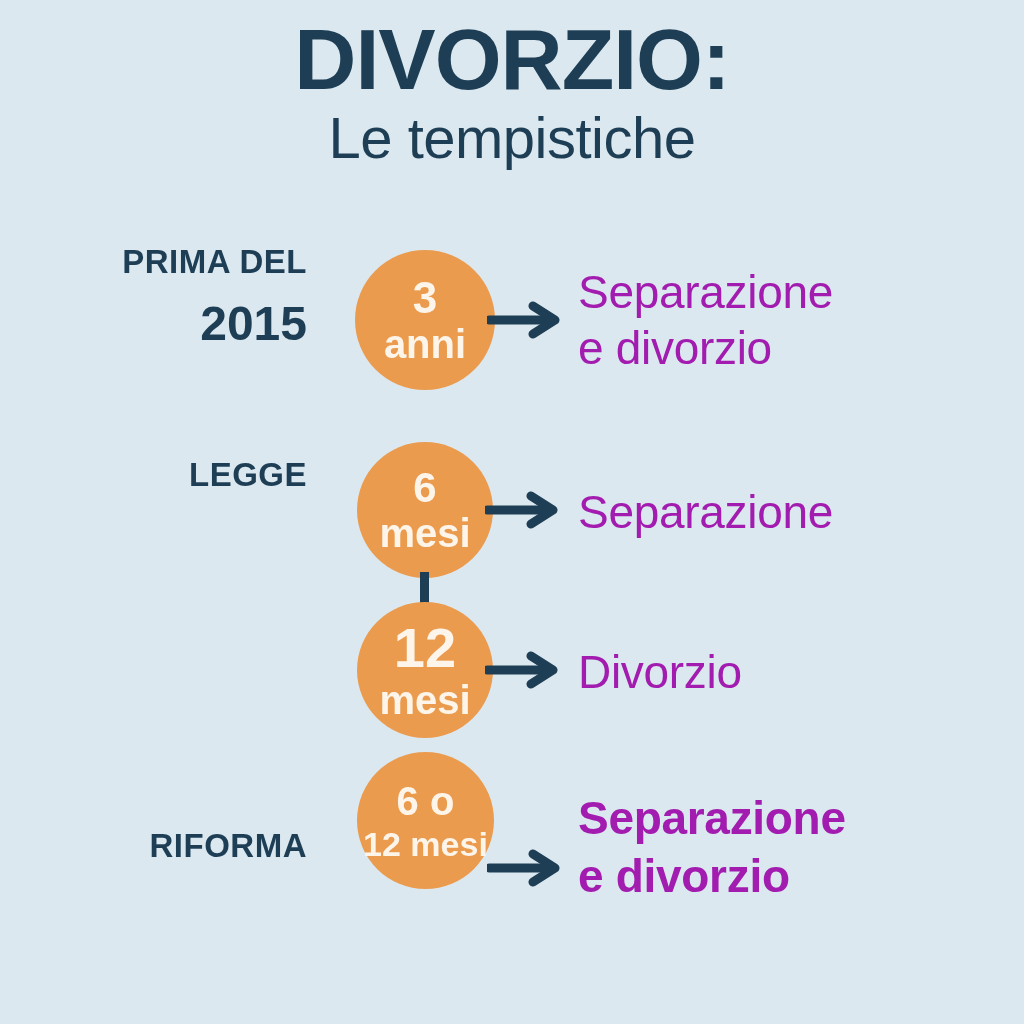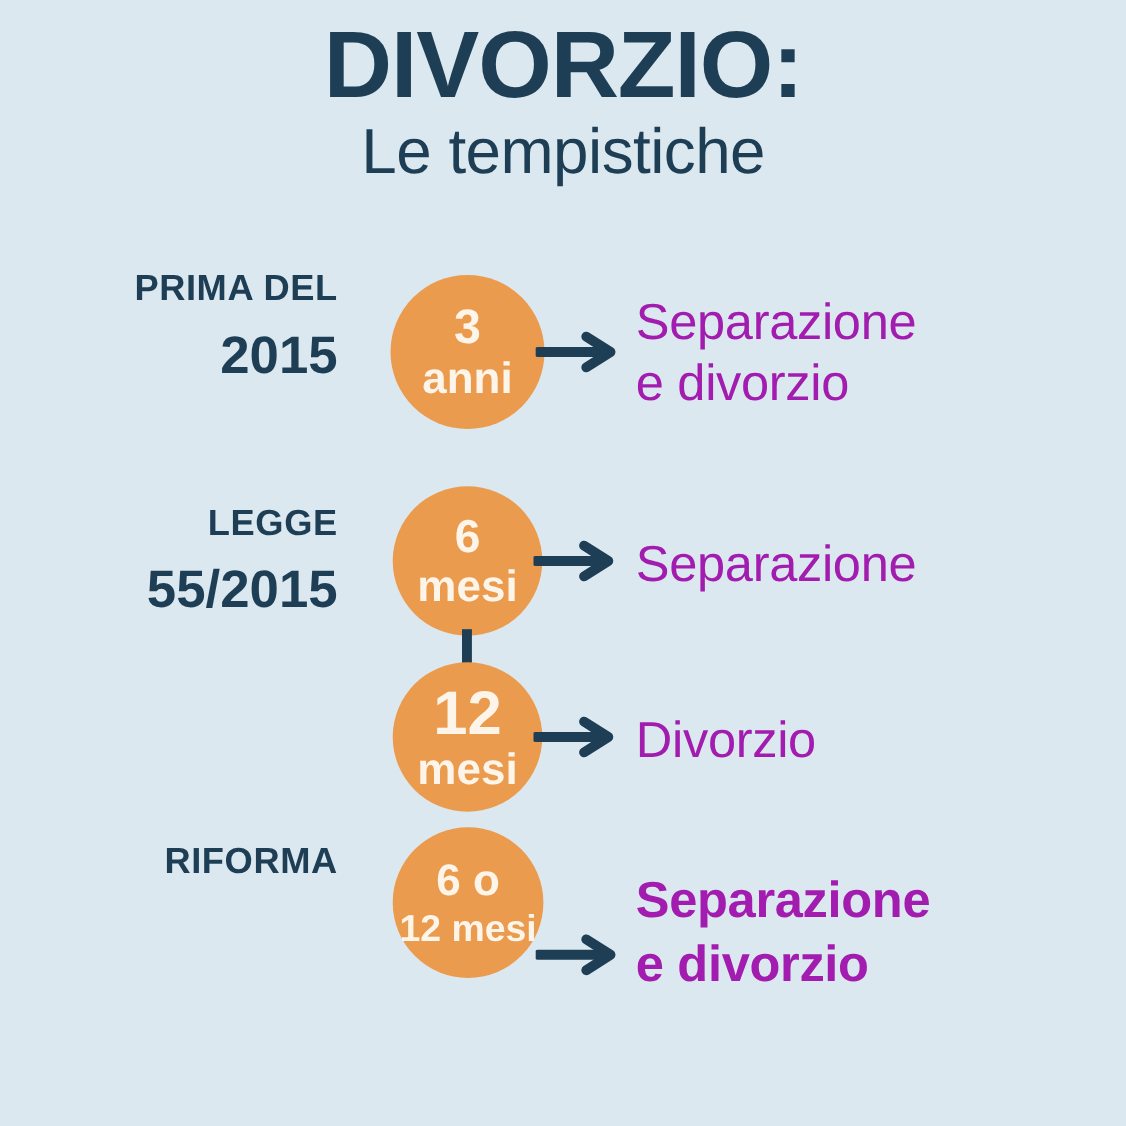--- a/index.html
+++ b/index.html
@@ -148,21 +148,20 @@
     <div class="desc" style="left:578px; top:264px;">
       <div>Separazione</div>
       <div>e divorzio</div>
     </div>
   </div>
 
   <div class="row" style="top:0;">
 
     <div class="label-block" style="top:458px;">
       <div class="label-top">LEGGE</div>
-      <div class="label-bottom">55/2015</div>
     </div>
 
     <div class="circle" style="left:357px; top:442px; width:136px; height:136px;">
       <span class="c-line1" style="font-size:42px;">6</span>
       <span class="c-line2" style="font-size:40px; margin-top:4px;">mesi</span>
     </div>
 
     <svg class="arrow" style="left:485px; top:490px; width:80px;" viewBox="0 0 80 40">
       <path d="M2 20 H58" stroke="#1d3e54" stroke-width="9" stroke-linecap="round" fill="none"></path>
       <path d="M46 6 L68 20 L46 34" stroke="#1d3e54" stroke-width="9" stroke-linecap="round" stroke-linejoin="round" fill="none"></path>
@@ -184,21 +183,21 @@
       <path d="M46 6 L68 20 L46 34" stroke="#1d3e54" stroke-width="9" stroke-linecap="round" stroke-linejoin="round" fill="none"></path>
     </svg>
 
     <div class="desc" style="left:578px; top:644px;">
       <div>Divorzio</div>
     </div>
   </div>
 
   <div class="row" style="top:0;">
 
-    <div class="label-block" style="top:766px;">
+    <div class="label-block" style="top:829px;">
       <div class="label-top">RIFORMA</div>
     </div>
 
     <div class="circle" style="left:357px; top:752px; width:137px; height:137px;">
       <span class="c-line1" style="font-size:40px;">6 o</span>
       <span class="c-line2" style="font-size:34px; margin-top:6px;">12 mesi</span>
     </div>
 
     <svg class="arrow" style="left:487px; top:848px; width:80px;" viewBox="0 0 80 40">
       <path d="M2 20 H58" stroke="#1d3e54" stroke-width="9" stroke-linecap="round" fill="none"></path>

